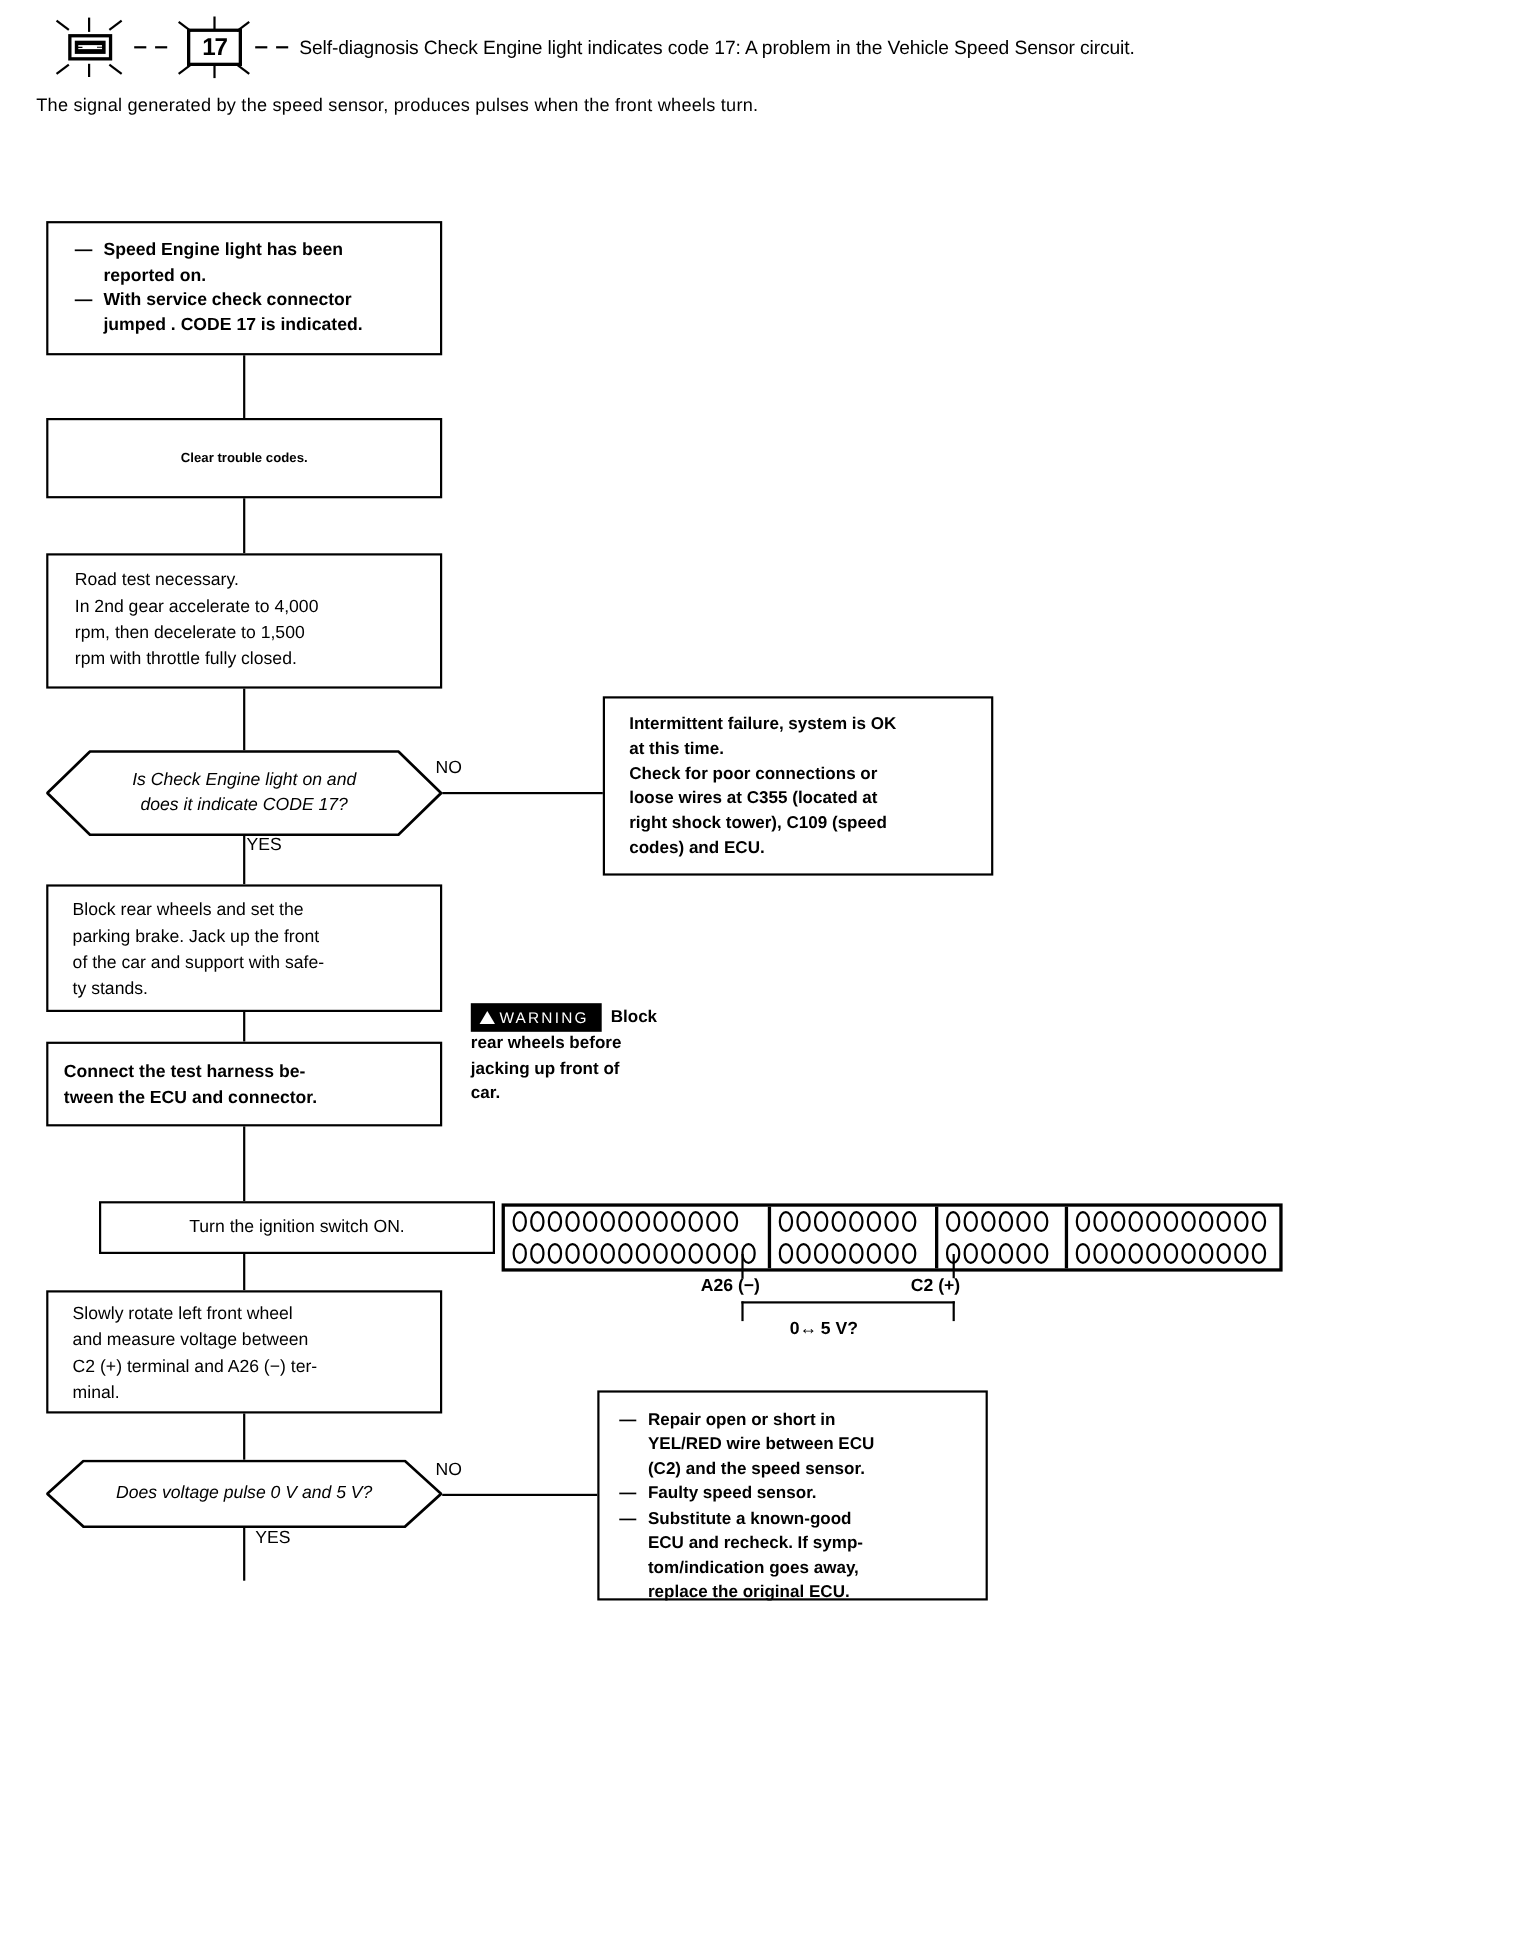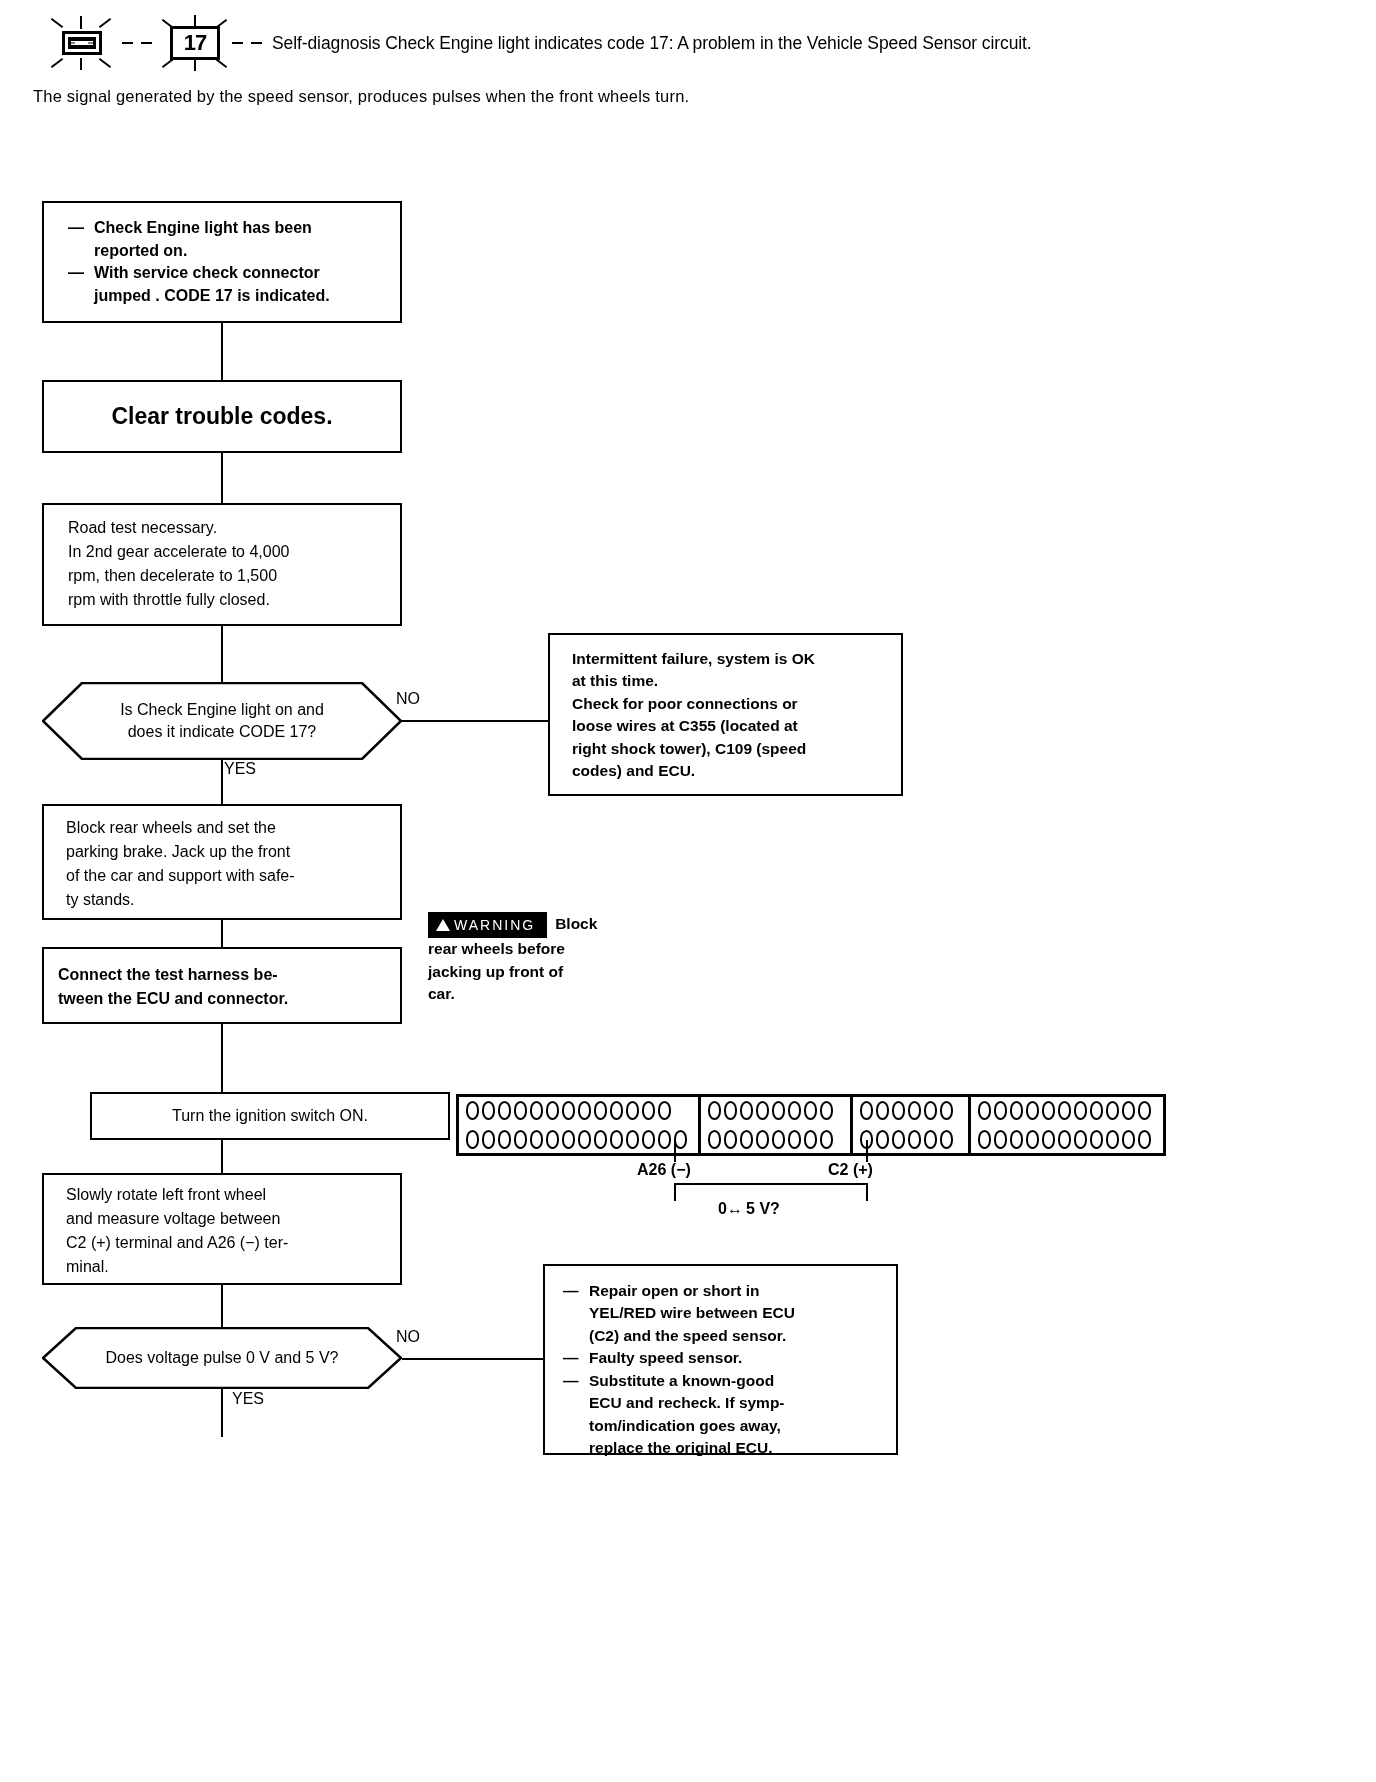--- a/index.html
+++ b/index.html
@@ -47,34 +47,34 @@
     position:absolute;left:33px;top:87px;font-size:16.5px;letter-spacing:0.2px;white-space:nowrap;
   }
 
   
   .box{
     position:absolute;border:2px solid #000;background:#fff;box-sizing:border-box;
     font-size:16px;line-height:1.42;
   }
   .box.bold{font-weight:bold;}
   .box .pad{padding:10px 14px 10px 24px;}
-  .box.center{display:flex;align-items:center;justify-content:center;font-weight:bold;font-size:23px;}
+  .box.center{display:flex;align-items:center;justify-content:center;font-weight:bold;font-size:12px;}
   .dash-item{position:relative;padding-left:26px;}
   .dash-item .dash{position:absolute;left:0;top:0;}
 
   
   .diamond{
     position:absolute;box-sizing:border-box;
     display:flex;align-items:center;justify-content:center;text-align:center;
     font-size:16px;line-height:1.4;
   }
   .diamond .hex{
     position:absolute;left:0;top:0;width:100%;height:100%;
   }
-  .diamond .label{position:relative;z-index:2;padding:0 44px;}
+  .diamond .label{position:relative;z-index:2;padding:0 44px;font-style:italic;}
 
   
   .vline{position:absolute;width:2px;background:#000;}
   .hline{position:absolute;height:2px;background:#000;}
   .edge-label{position:absolute;font-size:16px;}
 
   
   #warning-block{position:absolute;left:428px;top:912px;width:250px;font-size:15.5px;line-height:1.45;font-weight:bold;}
   #warning-badge{
     display:inline-block;background:#000;color:#fff;
@@ -137,21 +137,21 @@
 
     <div id="header-text">Self-diagnosis Check Engine light indicates code 17: A problem in the Vehicle Speed Sensor circuit.</div>
   </div>
 
   <div id="intro-text">The signal generated by the speed sensor, produces pulses when the front wheels turn.</div>
 
   <div class="box bold" style="left:42px;top:201px;width:360px;height:122px;">
     <div class="pad" style="padding-top:14px;">
       <div class="dash-item">
         <span class="dash">—</span>
-        <span>Check Engine light has been</span><br>
+        <span>Speed Engine light has been</span><br>
         <span>reported on.</span>
       </div>
       <div class="dash-item">
         <span class="dash">—</span>
         <span>With service check connector</span><br>
         <span>jumped . CODE 17 is indicated.</span>
       </div>
     </div>
   </div>
 

